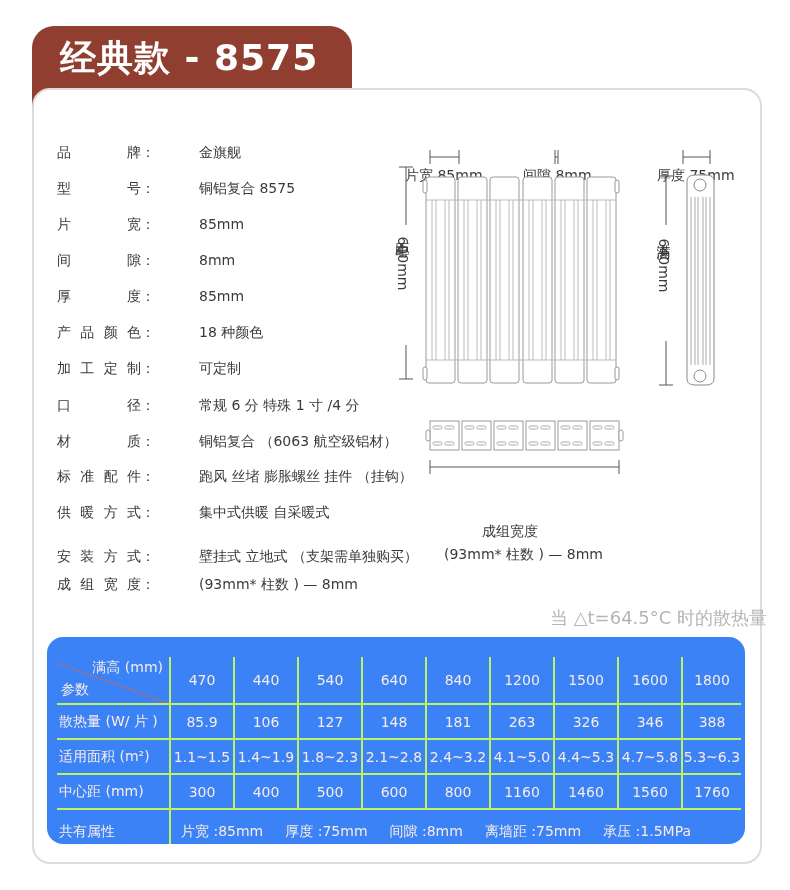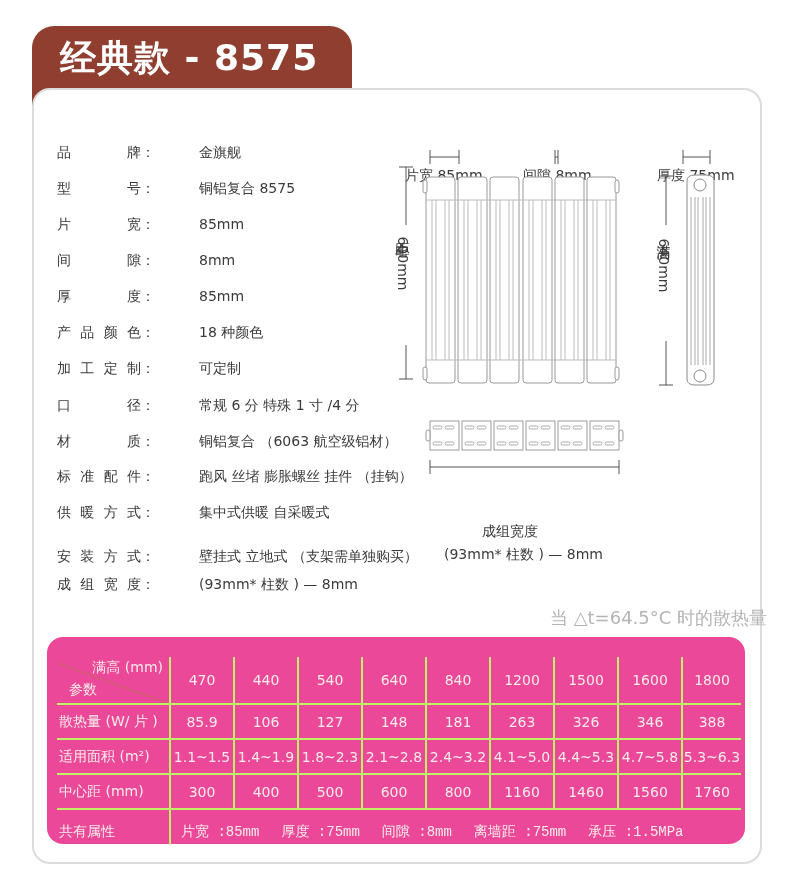--- a/index.html
+++ b/index.html
@@ -13,31 +13,31 @@
           background:#fff; border:2px solid #dcdcdc; border-radius:18px; }
   .spec-list { position:absolute; left:57px; top:144px; }
   .spec-row { position:absolute; left:0; height:24px; white-space:nowrap; font-size:14px; color:#3a3a3a; }
   .spec-label { display:inline-block; width:84px; text-align-last:justify; text-align:justify; }
   .spec-colon { display:inline-block; width:22px; text-align:left; }
   .spec-value { display:inline-block;margin-left:36px; }
   .dim-label { position:absolute; font-size:14px; color:#3a3a3a; white-space:nowrap;margin-top:44px; }
   .vert-label { position:absolute; font-size:14px; color:#3a3a3a; writing-mode:vertical-rl; white-space:nowrap; }
   .note { position:absolute; left:550px; top:606px; font-size:18px; color:#b5b5b5; white-space:nowrap; }
   .table-wrap { position:absolute; left:47px; top:637px; width:698px; height:207px;
-                background:#ec4899; border-radius:16px; overflow:hidden; }
+                background:#3b82f6; border-radius:16px; overflow:hidden; }
   table.params { position:absolute; left:10px; top:20px; border-collapse:collapse; color:#f7ece8; font-size:14px; }
   table.params td { height:33px; text-align:center; padding:0; border:2px solid #bef264; white-space:nowrap; }
   table.params tr:first-child td { border-top:none; }
   table.params td:first-child { border-left:none; text-align:left; padding-left:2px; width:110px; }
   table.params td:last-child { border-right:none; }
   table.params tr:last-child td { border-bottom:none; }
   .hdr-cell { position:relative; height:46px !important; }
   .hdr-top { position:absolute; right:6px; top:2px; font-size:14px; }
-  .hdr-bot { position:absolute; left:12px; bottom:4px; font-size:14px; }
-  .common-row td { height:44px !important;font-family:Liberation Mono, monospace; }
+  .hdr-bot { position:absolute; left:4px; bottom:4px; font-size:14px; }
+  .common-row td { height:44px !important; }
   .common-vals { text-align:left !important; padding-left:10px !important; }
   .common-vals span { margin-right:22px; }
 </style>
 </head>
 <body>
 
 <div class="title-tab"></div>
 <div class="card"></div>
 <div class="title-text">经典款 - 8575</div>
 

